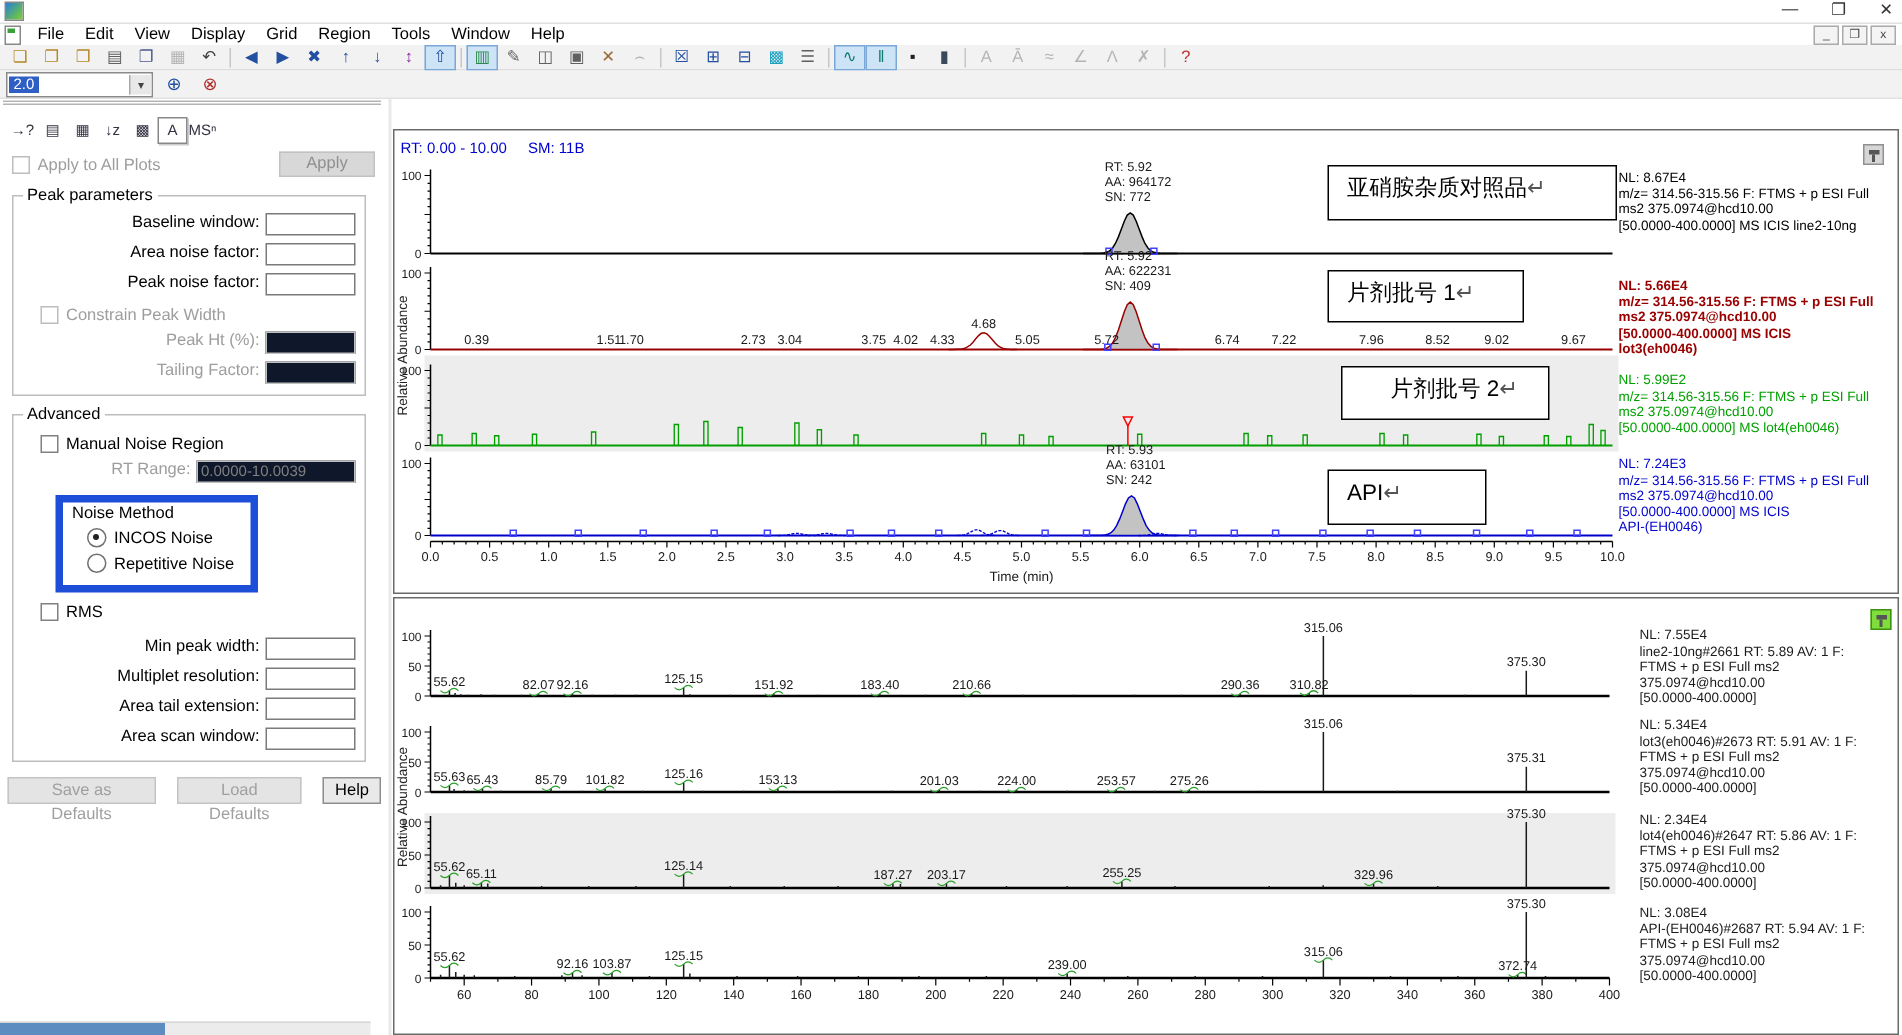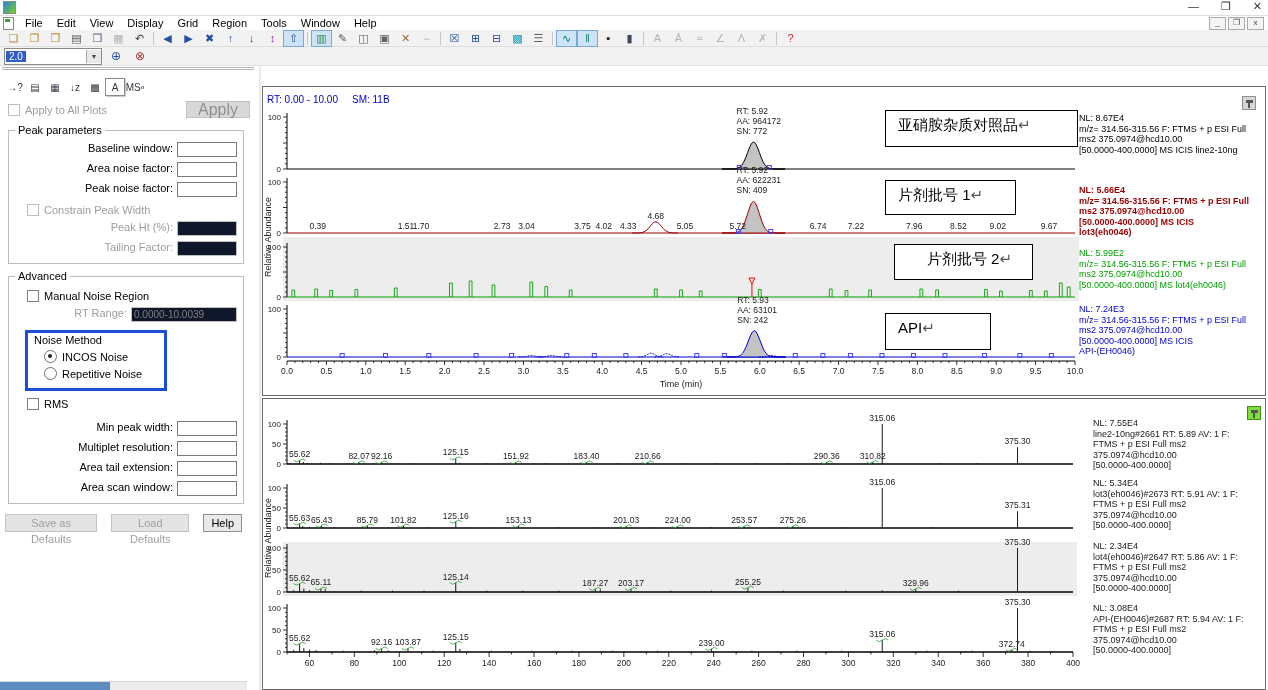--- a/index.html
+++ b/index.html
@@ -31,33 +31,33 @@
   .leftpanel{position:absolute;left:0;top:66px;width:258px;height:615px;background:#fff}
   .grip{height:1px;background:#b4b4b4;margin:1px 4px 0 2px}
   .tabsrow{display:flex;margin:8px 0 0 5px;height:17px}
   .ltab{width:18px;height:16px;border:1px solid transparent;display:flex;align-items:center;justify-content:center;font-size:10px;color:#334;white-space:nowrap}
   .ltab.active{background:#fff;border:1px solid #888;box-shadow:1px 1px 0 #ccc}
   .applyrow{display:flex;align-items:center;margin:6px 8px 0 8px}
   .cbx{width:10px;height:10px;border:1px solid #808080;background:#fff;display:inline-block;flex:none}
   .cbx.gray{border-color:#bdbdbd}
   .cblab{margin-left:5px;font-size:11px}
   .graytext{color:#9d9d9d}
-  .applybtn{margin-left:auto;width:62px;height:15px;background:#d8d8d8;border:1px solid #c2c2c2;color:#8f8f8f;font-size:16px;text-align:center;line-height:15px}
+  .applybtn{margin-left:auto;width:62px;height:15px;background:#d8d8d8;border:1px solid #c2c2c2;color:#8f8f8f;font-size:11px;text-align:center;line-height:15px}
   fieldset{margin:6px 14px 0 8px;border:1px solid #bdbdbd;padding:1px 6px 7px 6px}
   legend{font-size:11px;padding:0 3px}
   .frow{display:flex;align-items:flex-start;justify-content:flex-end;margin-top:5px}
   .frow label{margin-right:4px;font-size:11px;white-space:nowrap}
   .finput{width:54px;height:13px;border:1px solid #7a7a7a;background:#fff;font-size:10px;padding:0 2px;font-family:"Liberation Sans",sans-serif}
   .finput:disabled{border-color:#c0c0c0;background:#0f172a;color:#808080}
   .cbrow{display:flex;align-items:center;margin:7px 0 0 12px}
   .radiorow{display:flex;align-items:center;margin:4px 0 0 10px}
   .rad{width:11px;height:11px;border:1px solid #707070;border-radius:50%;background:#fff;position:relative;flex:none}
   .rad.sel::after{content:"";position:absolute;left:3px;top:3px;width:4px;height:4px;border-radius:50%;background:#222}
-  .nmgroup{margin:8px 10px 0 10px;border:3px solid #1d4ed8;padding:1px 12px 8px 6px;width:118px}
-  .footbtns{display:flex;margin:10px 16px 0 5px;gap:14px}
+  .nmgroup{margin:8px 10px 0 22px;border:5px solid #1d4ed8;padding:1px 1px 8px 6px;width:118px}
+  .footbtns{display:flex;margin:10px 4px 0 5px;gap:14px}
   .btn{height:18px;border:1px solid #8f8f8f;background:#e9e9e9;font-size:11px;padding:0 7px;line-height:16px;color:#000}
   .btn.dis{color:#9f9f9f;border-color:#c4c4c4;background:#e4e4e4}
   .vdiv{position:absolute;left:259px;top:66px;width:2px;height:624px;background:#e9e9e9}
   
   .rightarea{position:absolute;left:262px;top:66px;width:1006px;height:624px}
   .fileheader{position:absolute;left:0;top:0;width:1004px;height:20px;background:#fff}
   .fhpath{position:absolute;left:4px;top:3px;color:#0000cc;font-size:11px}
   .fhdate{position:absolute;left:295px;top:3px;color:#0000cc;font-size:11px}
   .toppanel{position:absolute;left:0;top:20px;width:1004px;height:310px;background:#fff;border:1px solid #6a6a6a;box-sizing:border-box}
   .bottompanel{position:absolute;left:0;top:332px;width:1004px;height:292px;background:#fff;border:1px solid #6a6a6a;box-sizing:border-box}

